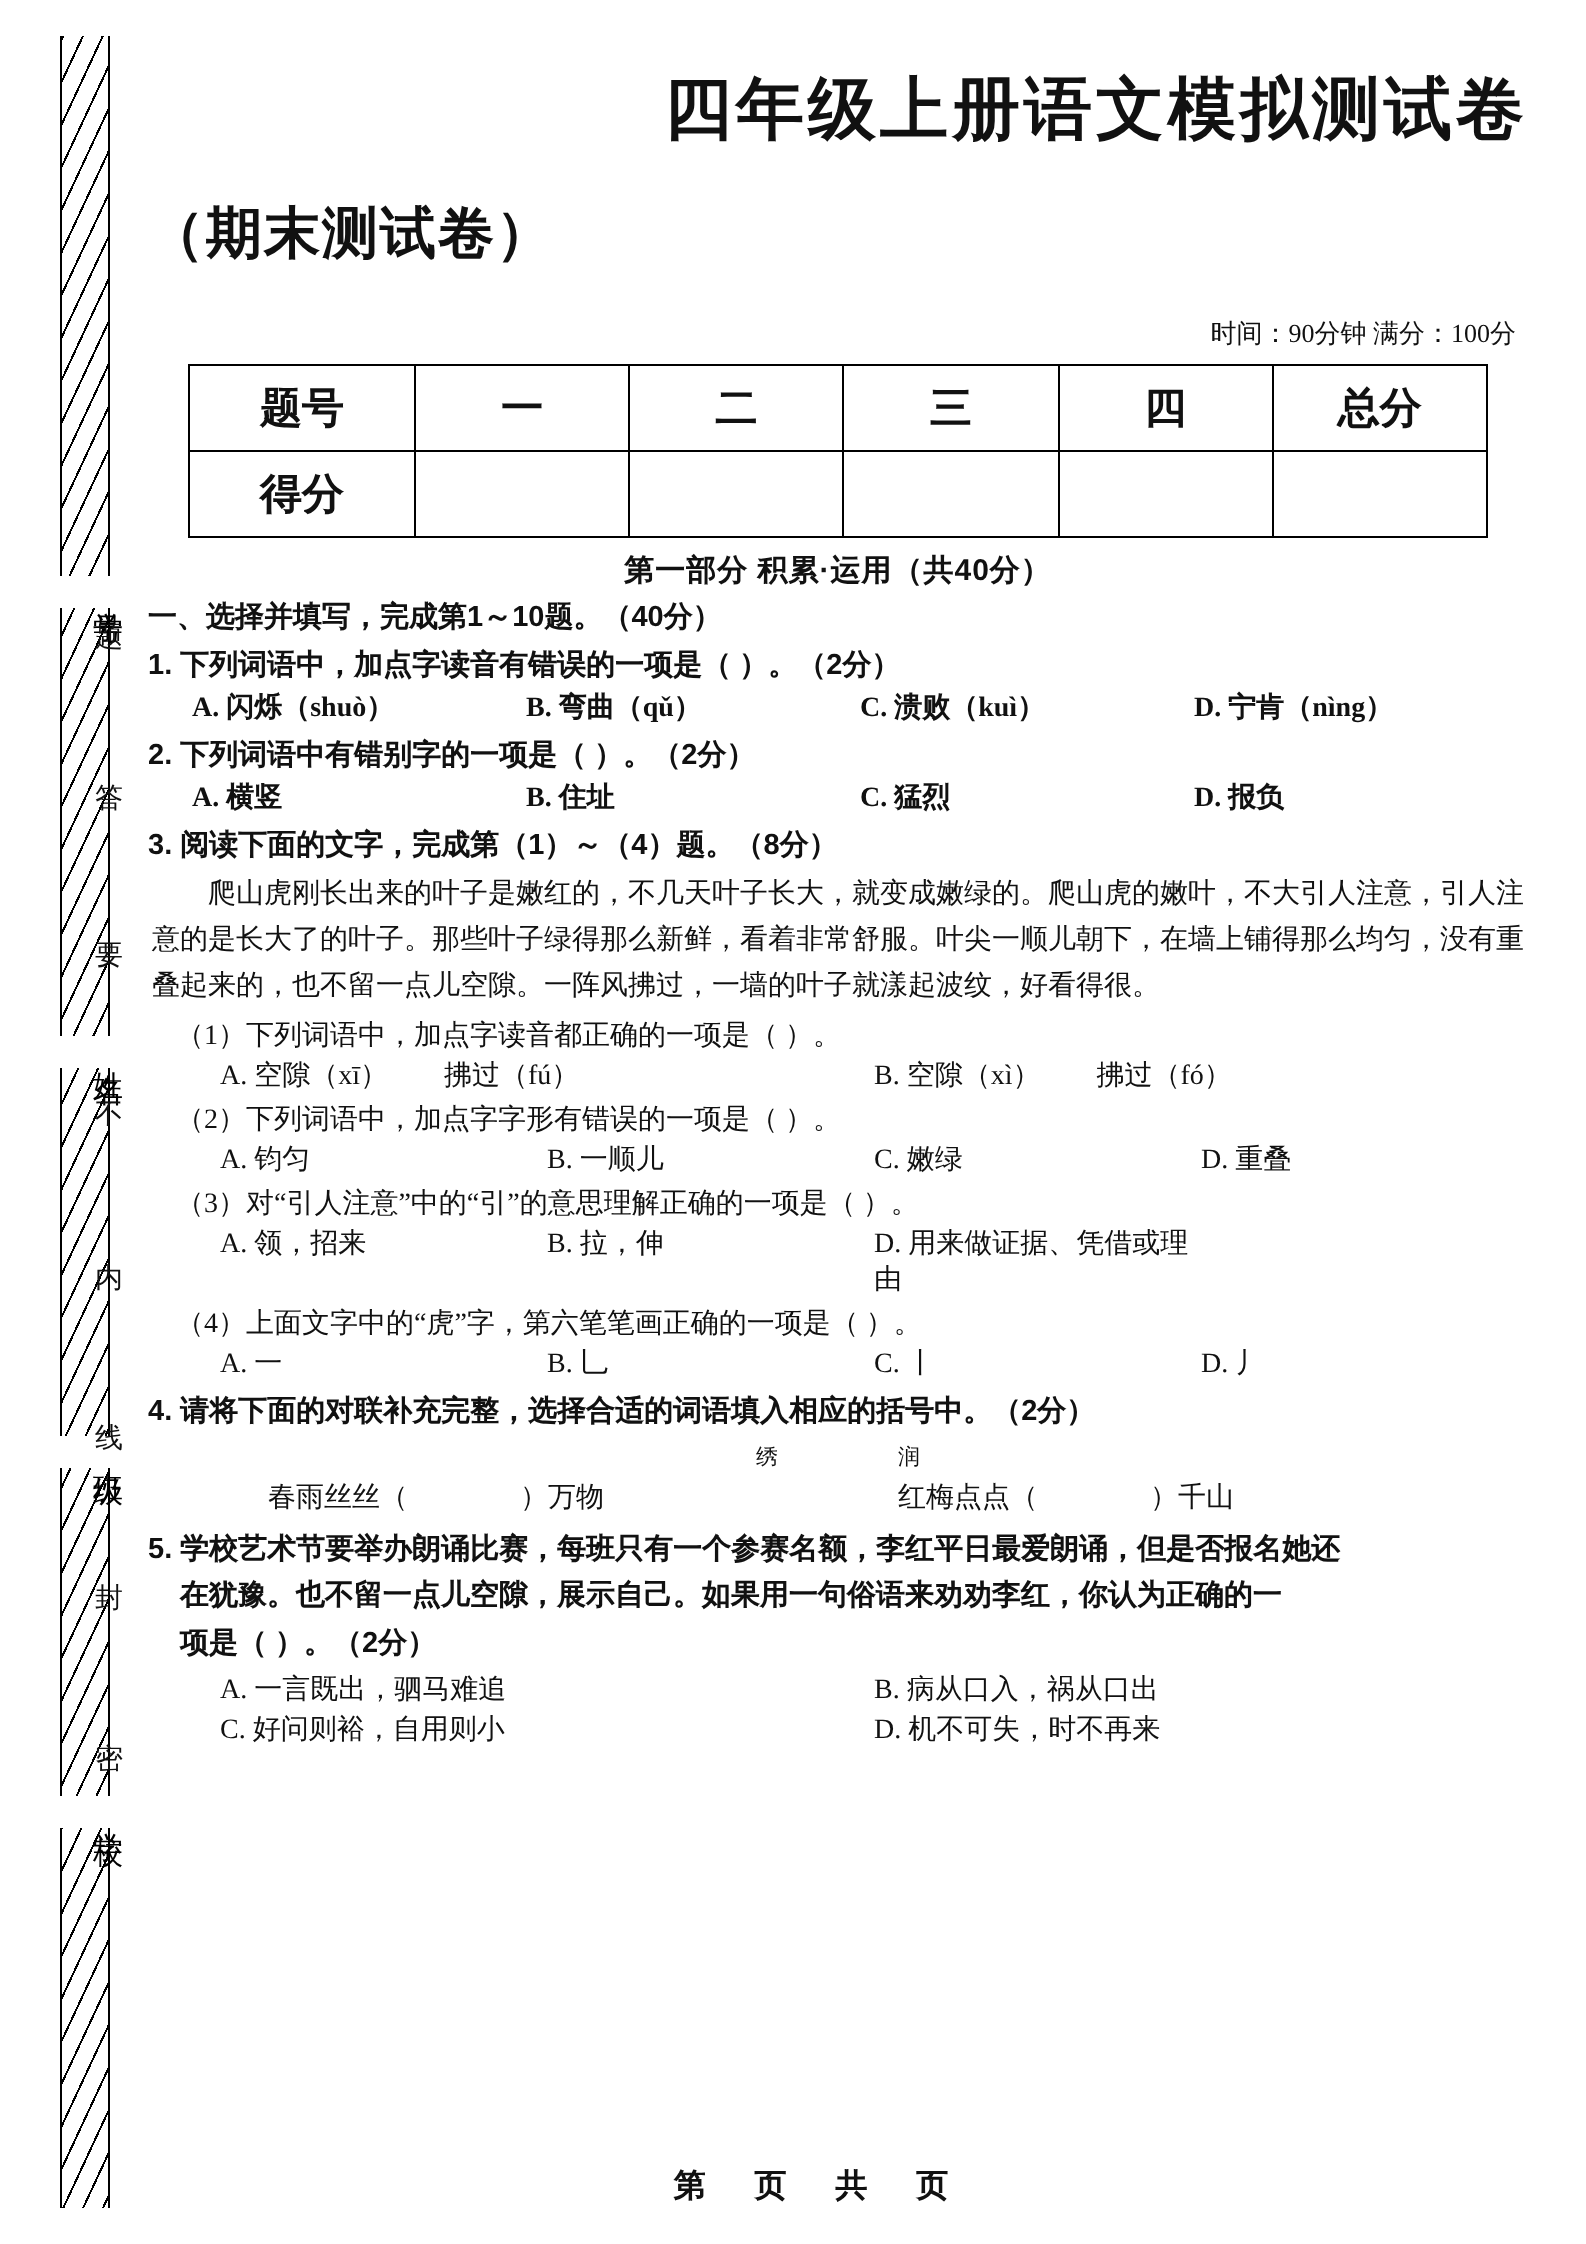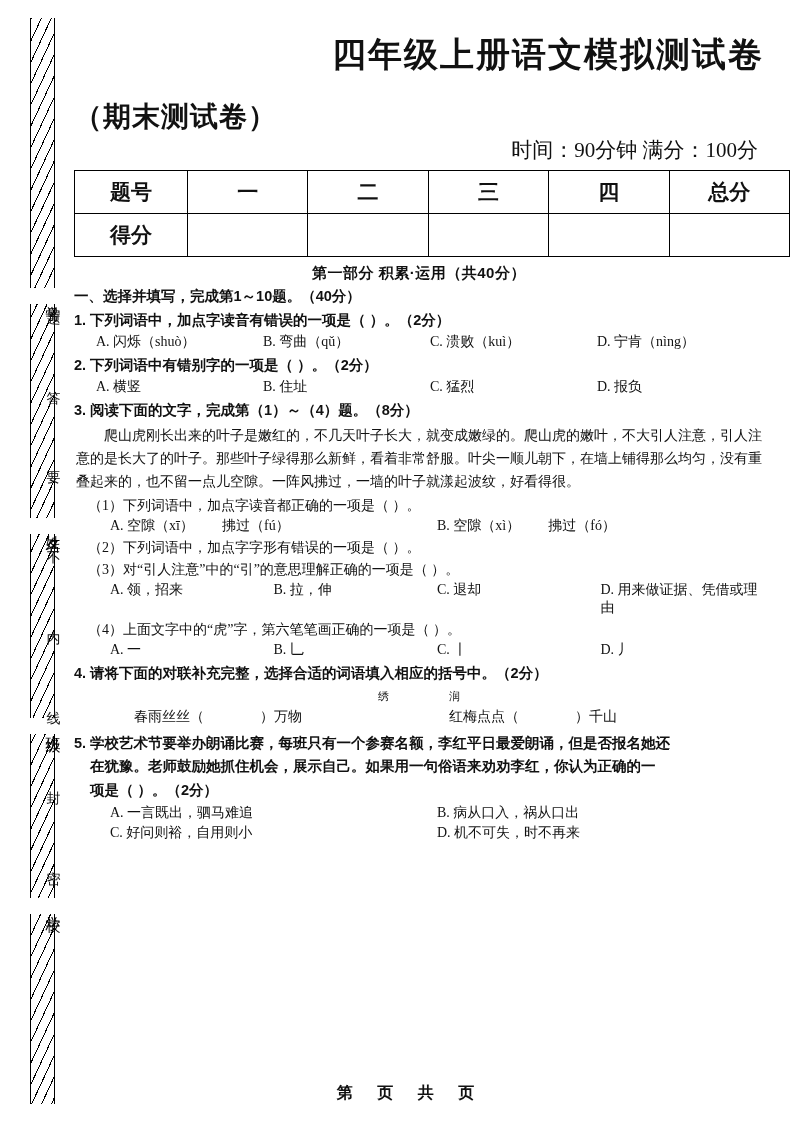--- a/index.html
+++ b/index.html
@@ -63,26 +63,27 @@
   }
   .subtitle{
     font-size:28px;
     font-weight:bold;
     letter-spacing:1px;
     margin-top:20px;
     font-family:"Liberation Sans","DejaVu Sans",sans-serif;
   }
   .meta{
     text-align:right;
-    font-size:21px;
+    font-size:13px;
+    margin-top:22px;
     padding-right:6px;
   }
   table.scoretable{
     border-collapse:collapse;
-    width:716px;
+    width:650px;
     margin:6px auto 0 auto;
     table-layout:fixed;
   }
   table.scoretable td{
     border:1px solid #000;
     height:40px;
     text-align:center;
     font-size:21px;
     font-weight:bold;
     font-family:"Liberation Sans","DejaVu Sans",sans-serif;
@@ -106,20 +107,21 @@
     font-size:14.5px;
     margin-top:5px;
     font-weight:bold;
     font-family:"Liberation Sans","DejaVu Sans",sans-serif;
   }
   .opts{
     font-size:14px;
     margin-top:3px;
     display:flex;
     padding-left:22px;
+    font-weight:bold;
   }
   .opts > span{display:inline-block;}
   .o4 > span{width:25%;}
   .o2 > span{width:50%;}
   .passage{
     font-size:14px;
     line-height:1.65;
     text-indent:2em;
     margin-top:4px;
     text-align:justify;
@@ -247,47 +249,52 @@
     <div class="q">3. 阅读下面的文字，完成第（1）～（4）题。（8分）</div>
     <div class="passage">爬山虎刚长出来的叶子是嫩红的，不几天叶子长大，就变成嫩绿的。爬山虎的嫩叶，不大引人注意，引人注意的是长大了的叶子。那些叶子绿得那么新鲜，看着非常舒服。叶尖一顺儿朝下，在墙上铺得那么均匀，没有重叠起来的，也不留一点儿空隙。一阵风拂过，一墙的叶子就漾起波纹，好看得很。</div>
 
     <div class="sub">（1）下列词语中，加点字读音都正确的一项是（        ）。</div>
     <div class="subopts o2">
       <span>A. 空隙（xī）　　拂过（fú）</span>
       <span>B. 空隙（xì）　　拂过（fó）</span>
     </div>
 
     <div class="sub">（2）下列词语中，加点字字形有错误的一项是（        ）。</div>
+    <div class="subopts o4">
+      <span>A. 钧匀</span>
+      <span>B. 一顺儿</span>
+      <span>C. 嫩绿</span>
+      <span>D. 重叠</span>
+    </div>
 
     <div class="sub">（3）对“引人注意”中的“引”的意思理解正确的一项是（        ）。</div>
     <div class="subopts o4">
       <span>A. 领，招来</span>
       <span>B. 拉，伸</span>
-      <span>C. 退却</span>
       <span>D. 用来做证据、凭借或理由</span>
     </div>
 
     <div class="sub">（4）上面文字中的“虎”字，第六笔笔画正确的一项是（        ）。</div>
     <div class="subopts o4">
       <span>A. 一</span>
       <span>B. 乚</span>
       <span>C. 丨</span>
       <span>D. 丿</span>
     </div>
 
     <div class="q">4. 请将下面的对联补充完整，选择合适的词语填入相应的括号中。（2分）</div>
     <div class="couplet-top"><span>绣</span><span>润</span></div>
     <div class="couplet-bot">
       <span>春雨丝丝（　　　　）万物</span>
       <span>红梅点点（　　　　）千山</span>
     </div>
 
     <div class="q5text">
       <span>5. 学校艺术节要举办朗诵比赛，每班只有一个参赛名额，李红平日最爱朗诵，但是否报名她还</span>
-      <span class="ind">在犹豫。老师鼓励她抓住机会，展示自己。如果用一句俗语来劝劝李红，你认为正确的一</span>
+      <span class="ind">在犹豫。也不留一点儿空隙，展示自己。如果用一句俗语来劝劝李红，你认为正确的一</span>
       <span class="ind">项是（        ）。（2分）</span>
     </div>
     <div class="subopts o2">
       <span>A. 一言既出，驷马难追</span>
       <span>B. 病从口入，祸从口出</span>
     </div>
     <div class="subopts o2">
       <span>C. 好问则裕，自用则小</span>
       <span>D. 机不可失，时不再来</span>
     </div>

